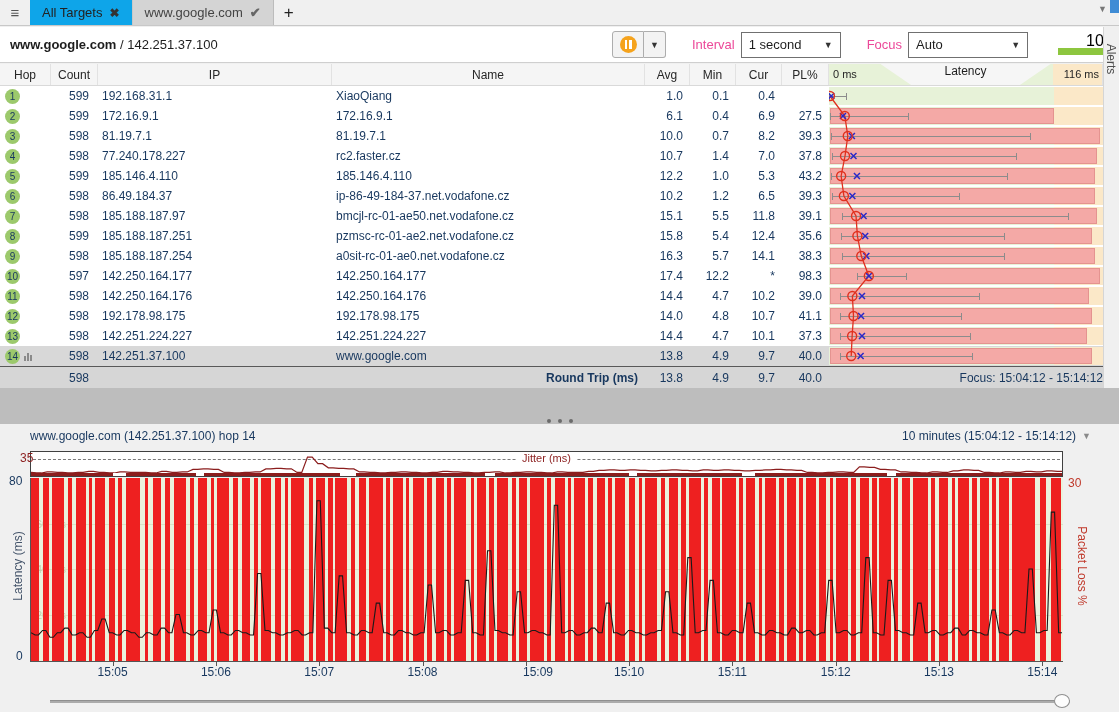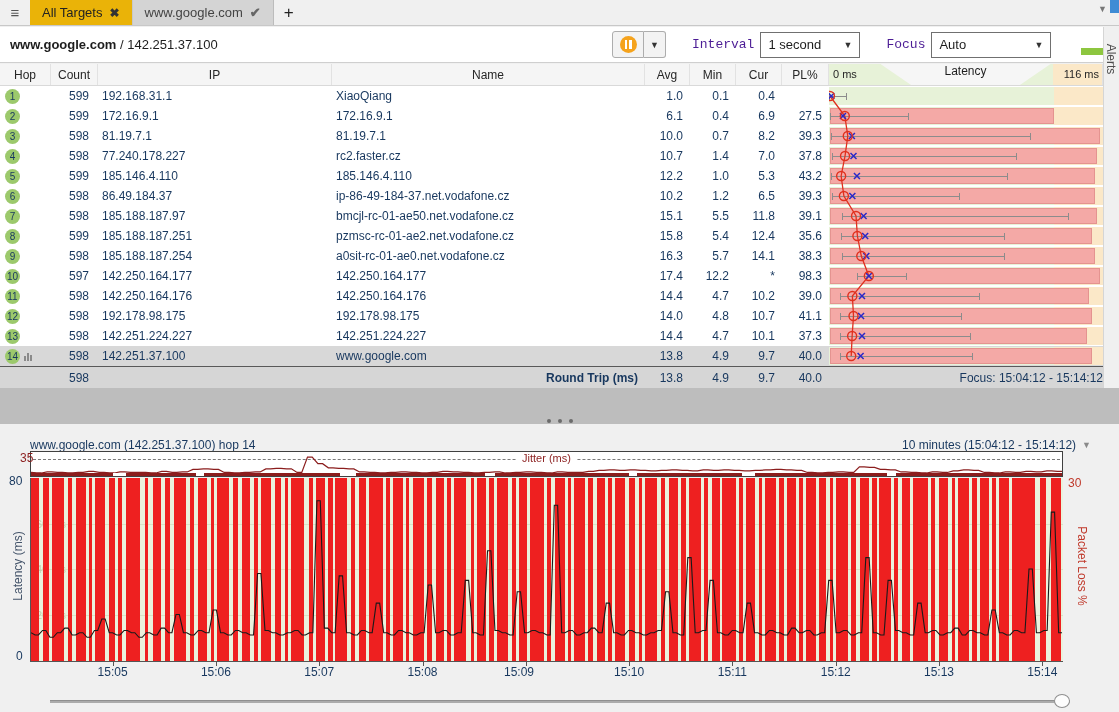--- a/index.html
+++ b/index.html
@@ -3,40 +3,40 @@
 <meta charset="utf-8">
 <style>
   * { margin:0; padding:0; box-sizing:border-box; }
   html,body { width:1119px; height:712px; font-family:"Liberation Sans", sans-serif; background:#f0f0f0; overflow:hidden; }
   #app { position:relative; width:1119px; height:712px; background:#f0f0f0; }
 
   
   .tabbar { position:absolute; left:0; top:0; width:1119px; height:26px; background:#f0f0f0; border-bottom:1px solid #c8c8c8; display:flex; align-items:stretch; }
   .hamburger { width:30px; display:flex; align-items:center; justify-content:center; color:#555; font-size:15px; cursor:pointer; }
   .tab { display:flex; align-items:center; gap:7px; padding:0 12px; font-size:13px; color:#222; cursor:pointer; }
-  .tab.active { background:#eab308; border-right:1px solid #c8c8c8; }
+  .tab.active { background:#0ea5e9; border-right:1px solid #c8c8c8; }
   .tab.inactive { background:#d4d4d4; color:#444; border-right:1px solid #bcbcbc; }
   .tab .close { font-weight:bold; color:#333; font-size:12px; }
   .tab .check { color:#666; font-size:13px; font-weight:bold; }
   .tab-add { width:30px; display:flex; align-items:center; justify-content:center; font-size:17px; color:#222; cursor:pointer; }
   .corner-blue { position:absolute; right:0; top:0; width:9px; height:13px; background:#3f8cd5; }
   .tab-scroll-arrow { position:absolute; right:12px; top:4px; color:#777; font-size:9px; }
 
   
   .toolbar { position:absolute; left:0; top:27px; width:1103px; height:36px; background:#fff; border-bottom:1px solid #cfcfcf; display:flex; align-items:center; }
   .target-title { margin-left:10px; font-size:13px; color:#1d1d1d; }
   .target-title b { font-weight:bold; }
   .tb-right { position:absolute; left:612px; display:flex; align-items:center; }
   .pause-group { display:flex; }
   .btn-pause { width:32px; height:27px; background:#f3f3f3; border:1px solid #adadad; border-radius:3px 0 0 3px; display:flex; align-items:center; justify-content:center; cursor:pointer; }
   .pause-glyph { width:17px; height:17px; border-radius:50%; background:#f5a31d; position:relative; }
   .pause-glyph::before, .pause-glyph::after { content:""; position:absolute; top:4px; width:2.5px; height:9px; background:#fff; }
   .pause-glyph::before { left:5px; } .pause-glyph::after { left:9.5px; }
   .btn-pause-drop { width:22px; height:27px; background:#f3f3f3; border:1px solid #adadad; border-left:none; border-radius:0 3px 3px 0; display:flex; align-items:center; justify-content:center; color:#333; font-size:9px; cursor:pointer; }
-  .tb-label { font-size:13px; color:#4c1d95; margin:0 6px 0 26px;font-family:Liberation Mono, monospace; }
+  .tb-label { font-size:13px; color:#ec4899; margin:0 6px 0 26px; }
   .dropdown { height:26px; background:#fff; border:1px solid #707070; display:flex; align-items:center; justify-content:space-between; padding:0 7px; font-size:13px; color:#1d1d1d; cursor:pointer; }
   .dd-interval { width:100px; } .dd-focus { width:120px; }
   .dd-arrow { font-size:9px; color:#333; margin-left:8px; }
   .legend { margin-left:30px; position:relative; width:118px; height:27px; }
   .legend-l1 { position:absolute; left:28px; top:1px; } .legend-l2 { position:absolute; left:72px; top:1px; }
   .legend-bar { position:absolute; left:0; top:17px; width:118px; height:7px; display:flex; }
   .lg-g { width:52%; } .lg-o { width:28%; }
 
   
   .alerts-strip { position:absolute; right:0; top:27px; width:16px; height:361px; background:#f0f0f0; border-left:1px solid #d5d5d5; }
@@ -75,21 +75,21 @@
   .sumrow .td { display:flex; align-items:center; }
   .sum-label { justify-content:flex-end; padding-right:7px; font-weight:bold; }
   .sum-focus { justify-content:flex-end; padding-right:8px; }
 
   .splitter-zone { position:absolute; left:0; top:388px; width:1119px; height:36px; background:#bdbdbd; }
   .split-dots { position:absolute; left:50%; top:31px; transform:translateX(-50%); display:flex; gap:7px; cursor:row-resize; }
   .split-dots i { width:4px; height:4px; border-radius:50%; background:#6b6b6b; display:block; }
 
   
   .tl { position:absolute; left:0; top:424px; width:1119px; height:288px; background:#f0f0f0; }
-  .tl-head { position:absolute; left:30px; top:14px; right:28px; display:flex; justify-content:space-between; font-size:12px; color:#17375e; }
+  .tl-head { position:absolute; left:30px; top:5px; right:28px; display:flex; justify-content:space-between; font-size:12px; color:#17375e; }
   .tl-range { display:flex; align-items:center; gap:6px; cursor:pointer; }
   .tl-range .chev { color:#8a8a8a; font-size:9px; }
   .jitter-box { position:absolute; left:30px; top:27px; width:1033px; height:26px; background:#fff; border:1px solid #404040; }
   .jitter-dash { position:absolute; left:2px; right:2px; top:7px; border-top:1px dashed #7a7a7a; }
   .jitter-title { position:absolute; left:50%; top:0px; transform:translateX(-50%); background:#fff; padding:0 6px; font-size:11px; color:#8b1d1d; }
   .jitter-35 { position:absolute; left:9px; top:26px; font-size:12px; color:#8b1d1d; }
   .jit-bottom { position:absolute; left:0; right:0; bottom:0; height:3px; background:#8b1d1d; }
   .jit-gap { position:absolute; bottom:0; height:3px; background:#fff; }
   .plot { position:absolute; left:30px; top:54px; width:1033px; height:184px; background:#eaf2dd; border-left:1px solid #555; border-bottom:1px solid #555; }
   .gridline { position:absolute; left:0; right:0; height:1px; background:#d7e2c6; }
@@ -634,21 +634,21 @@
     <div class="xaxis" id="xaxis">
         <div class="xtick" style="left: 82.64px;"></div>
         <div class="xlab" style="left: 82.64px;">15:05</div>
         <div class="xtick" style="left: 185.94px;"></div>
         <div class="xlab" style="left: 185.94px;">15:06</div>
         <div class="xtick" style="left: 289.24px;"></div>
         <div class="xlab" style="left: 289.24px;">15:07</div>
         <div class="xtick" style="left: 392.54px;"></div>
         <div class="xlab" style="left: 392.54px;">15:08</div>
         <div class="xtick" style="left: 495.84px;"></div>
-        <div class="xlab" style="left: 489px;">15:09</div>
+        <div class="xlab" style="left: 508px;">15:09</div>
         <div class="xtick" style="left: 599.14px;"></div>
         <div class="xlab" style="left: 599.14px;">15:10</div>
         <div class="xtick" style="left: 702.44px;"></div>
         <div class="xlab" style="left: 702.44px;">15:11</div>
         <div class="xtick" style="left: 805.74px;"></div>
         <div class="xlab" style="left: 805.74px;">15:12</div>
         <div class="xtick" style="left: 909.04px;"></div>
         <div class="xlab" style="left: 909.04px;">15:13</div>
         <div class="xtick" style="left: 1012.34px;"></div>
         <div class="xlab" style="left: 1012.34px;">15:14</div>

